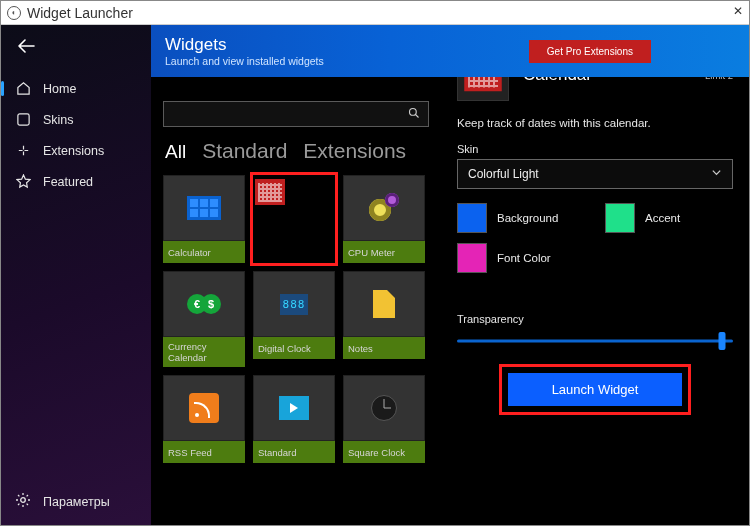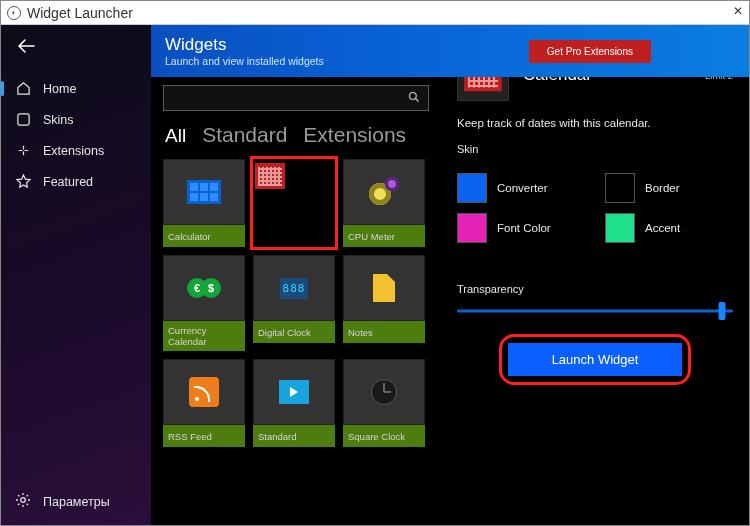--- a/index.html
+++ b/index.html
@@ -22,21 +22,21 @@
   .sidebar .bottom { display:flex; align-items:center; gap:12px; padding:10px 14px 14px; font-size:12.5px; color:#e5e5e5; }
   
   .main { flex:1; display:flex; flex-direction:column; background:#000; }
   .header { height:52px; background: linear-gradient(90deg,#0a4fbf 0%, #0862d6 40%, #0a7de0 100%); display:flex; align-items:center; padding:8px 14px; gap:16px; }
   .header .tcol { display:flex; flex-direction:column; }
   .header .t1 { color:#fff; font-size:17px; font-weight:400; }
   .header .t2 { color:#cfe4ff; font-size:10.5px; }
   .header .pro { margin-left:auto; margin-right:84px; background:#c01f1f; color:#fff; font-size:10px; padding:6px 18px; cursor:pointer; }
   .content { flex:1; display:flex; overflow:hidden; }
   
-  .gallery { width:290px; background:#000; padding:8px 12px 0 12px; display:flex; flex-direction:column; }
+  .gallery { width:290px; background:#000; padding:24px 12px 0 12px; display:flex; flex-direction:column; }
   .search { height:26px; border:1px solid #5a5a5a; background:#111; display:flex; align-items:center; padding:0 8px; }
   .search input { flex:1; background:transparent; border:none; outline:none; color:#ddd; font-size:12px; }
   .search .sicon { color:#ccc; font-size:12px; }
   .tabs { display:flex; gap:16px; padding:12px 2px 8px; align-items:baseline; }
   .tab { color:#9a9a9a; font-size:21px; cursor:pointer; }
   .tab.active { color:#fff; font-size:19px; }
   .grid { display:grid; grid-template-columns: repeat(3, 82px); gap:8px 8px; padding-top:4px; overflow-y:auto; }
   .tile { display:flex; flex-direction:column; cursor:pointer; }
   .tile .art { width:82px; height:66px; background:#333; display:flex; align-items:center; justify-content:center; border:1px solid #222; }
   .tile .label { background:#4d7c0f; color:#d6d6d6; font-size:9.5px; padding:4px 5px; min-height:22px; display:flex; align-items:center; }
@@ -77,21 +77,21 @@
   .swatches { display:grid; grid-template-columns: 1fr 1fr; gap:10px 20px; margin-top:14px; }
   .swatch { display:flex; align-items:center; gap:10px; cursor:pointer; }
   .swatch .box { width:30px; height:30px; border:1px solid #555; }
   .swatch .sl { font-size:11.5px; color:#eaeaea; }
   .slider-wrap { margin-top:26px; }
   .slider { position:relative; height:20px; margin-top:6px; }
   .slider .track{ position:absolute; left:0; right:0; top:50%; height:3px; background:#0a64d0; border-radius:2px; transform:translateY(-50%);}
   .slider .thumb{ position:absolute; top:50%; width:7px; height:18px; background:#1a85ff; border-radius:2px; transform:translate(-50%,-50%); }
   .launch-wrap { margin-top:16px; display:flex; justify-content:center; }
   .launch { background:#0b5fff; color:#fff; font-size:13px; padding:9px 44px; cursor:pointer; border:none; }
-  .launch-frame { padding:6px;border-radius:12px; }
+  .launch-frame { padding:6px; }
   
   ::-webkit-scrollbar{width:0;height:0}
 </style>
 </head>
 <body>
 
 <div class="window">
   <div class="titlebar">
     <div class="appicon">◐</div>
     <div class="title">Widget Launcher</div>
@@ -268,37 +268,39 @@
           <div class="hdr">
             <div class="bigicon">
                 <div class="ic-cal"></div>
               </div>
             <div class="name">Calendar</div>
             <div class="limit">Limit 2</div>
           </div>
           <div class="desc">Keep track of dates with this calendar.</div>
 
           <div class="lbl">Skin</div>
+          <div class="skinselect">
+            <span>Colorful Light</span>
+            <span><svg width="11" height="11" viewBox="0 0 12 12" stroke="#ccc" fill="none" stroke-width="1.4">
+                  <path d="M2 4l4 4 4-4"></path>
+                </svg></span>
+          </div>
 
           <div class="swatches" id="swatches">
               <div class="swatch">
                 <div class="box" style="background:#0b62ef"></div>
-                <div class="sl">Converter</div>
+                <div class="sl">Background</div>
               </div>
               <div class="swatch">
-                <div class="box" style="background:#010101"></div>
-                <div class="sl">Border</div>
+                <div class="box" style="background:#1fe08a"></div>
+                <div class="sl">Accent</div>
               </div>
               <div class="swatch">
                 <div class="box" style="background:#e424b6"></div>
                 <div class="sl">Font Color</div>
-              </div>
-              <div class="swatch">
-                <div class="box" style="background:#1fe08a"></div>
-                <div class="sl">Accent</div>
               </div>
             </div>
 
           <div class="slider-wrap">
             <div class="lbl">Transparency</div>
             <div class="slider">
               <div class="track"></div>
               <div class="thumb" id="thumb" style="left: 96%;"></div>
             </div>
           </div>

